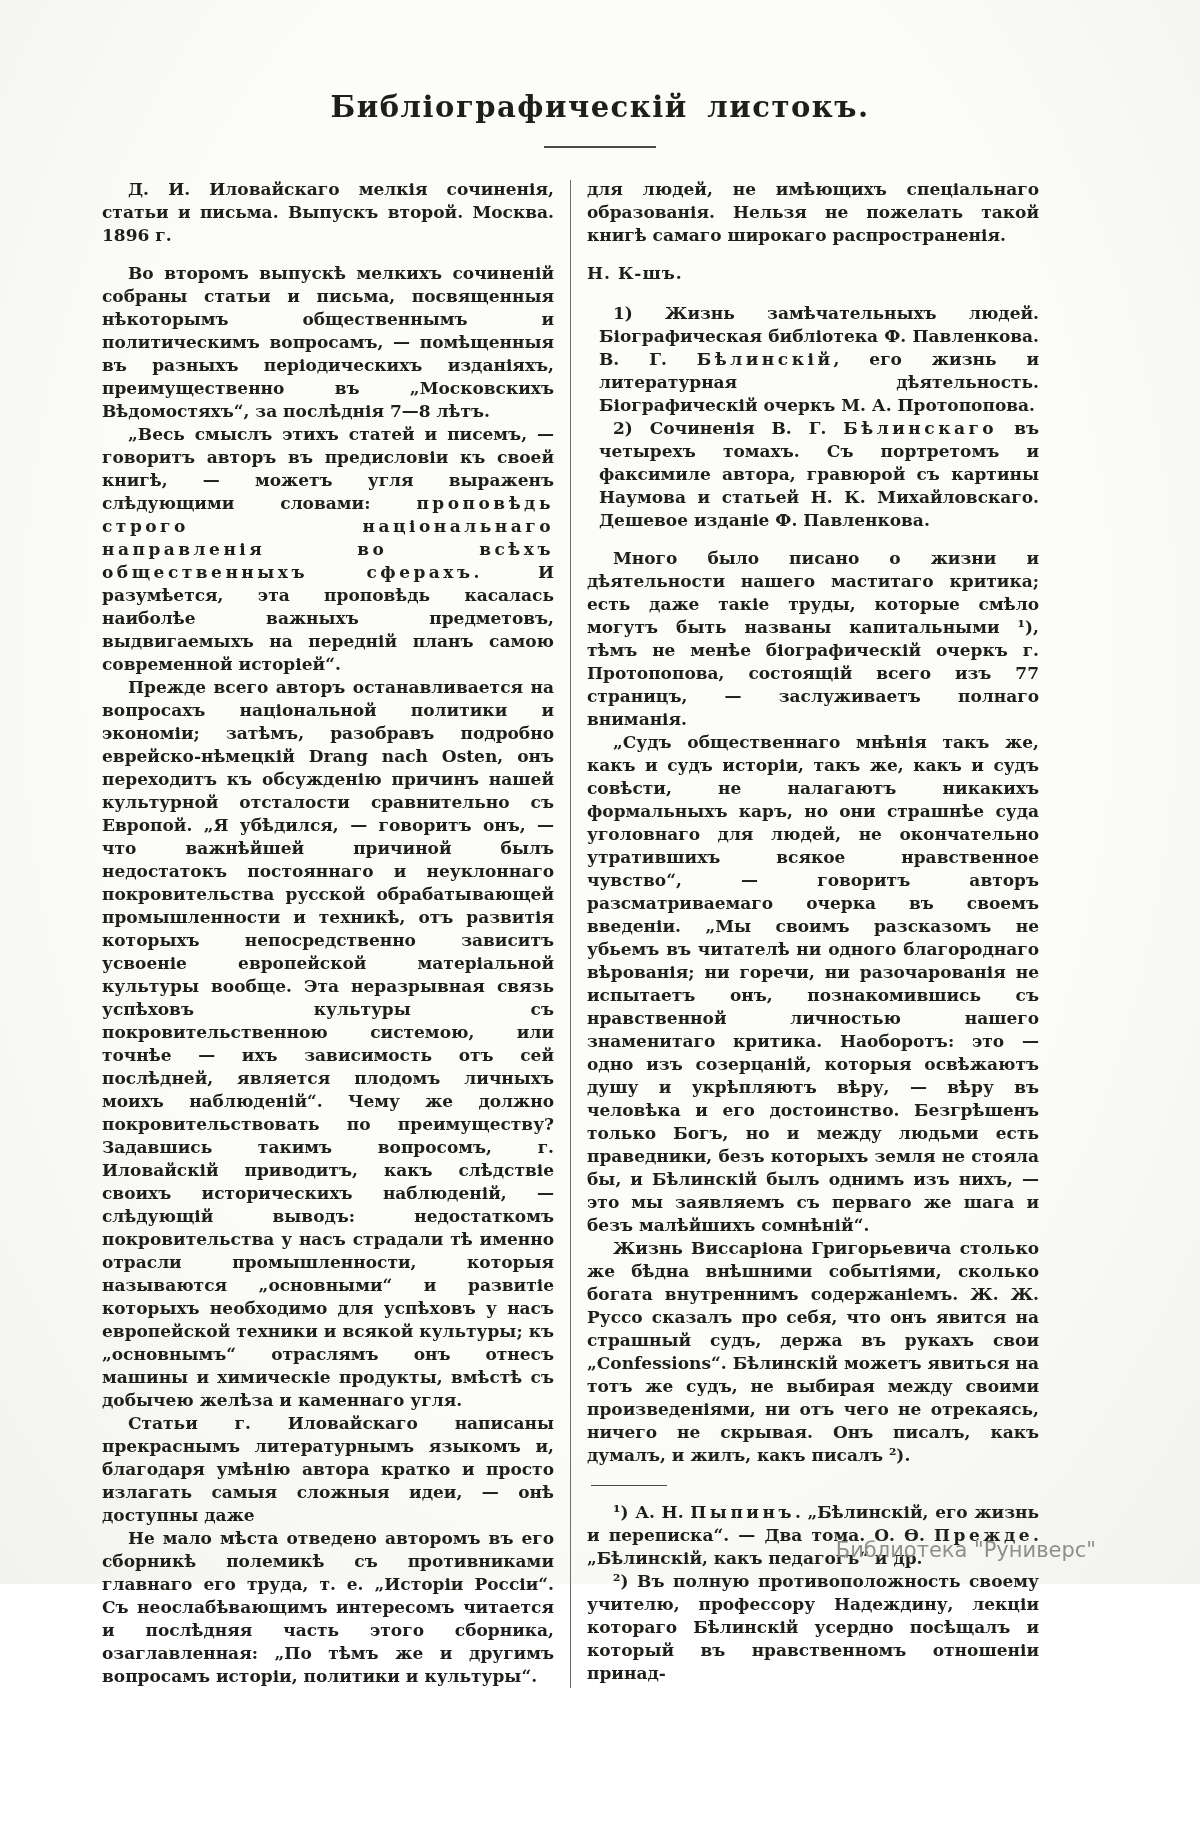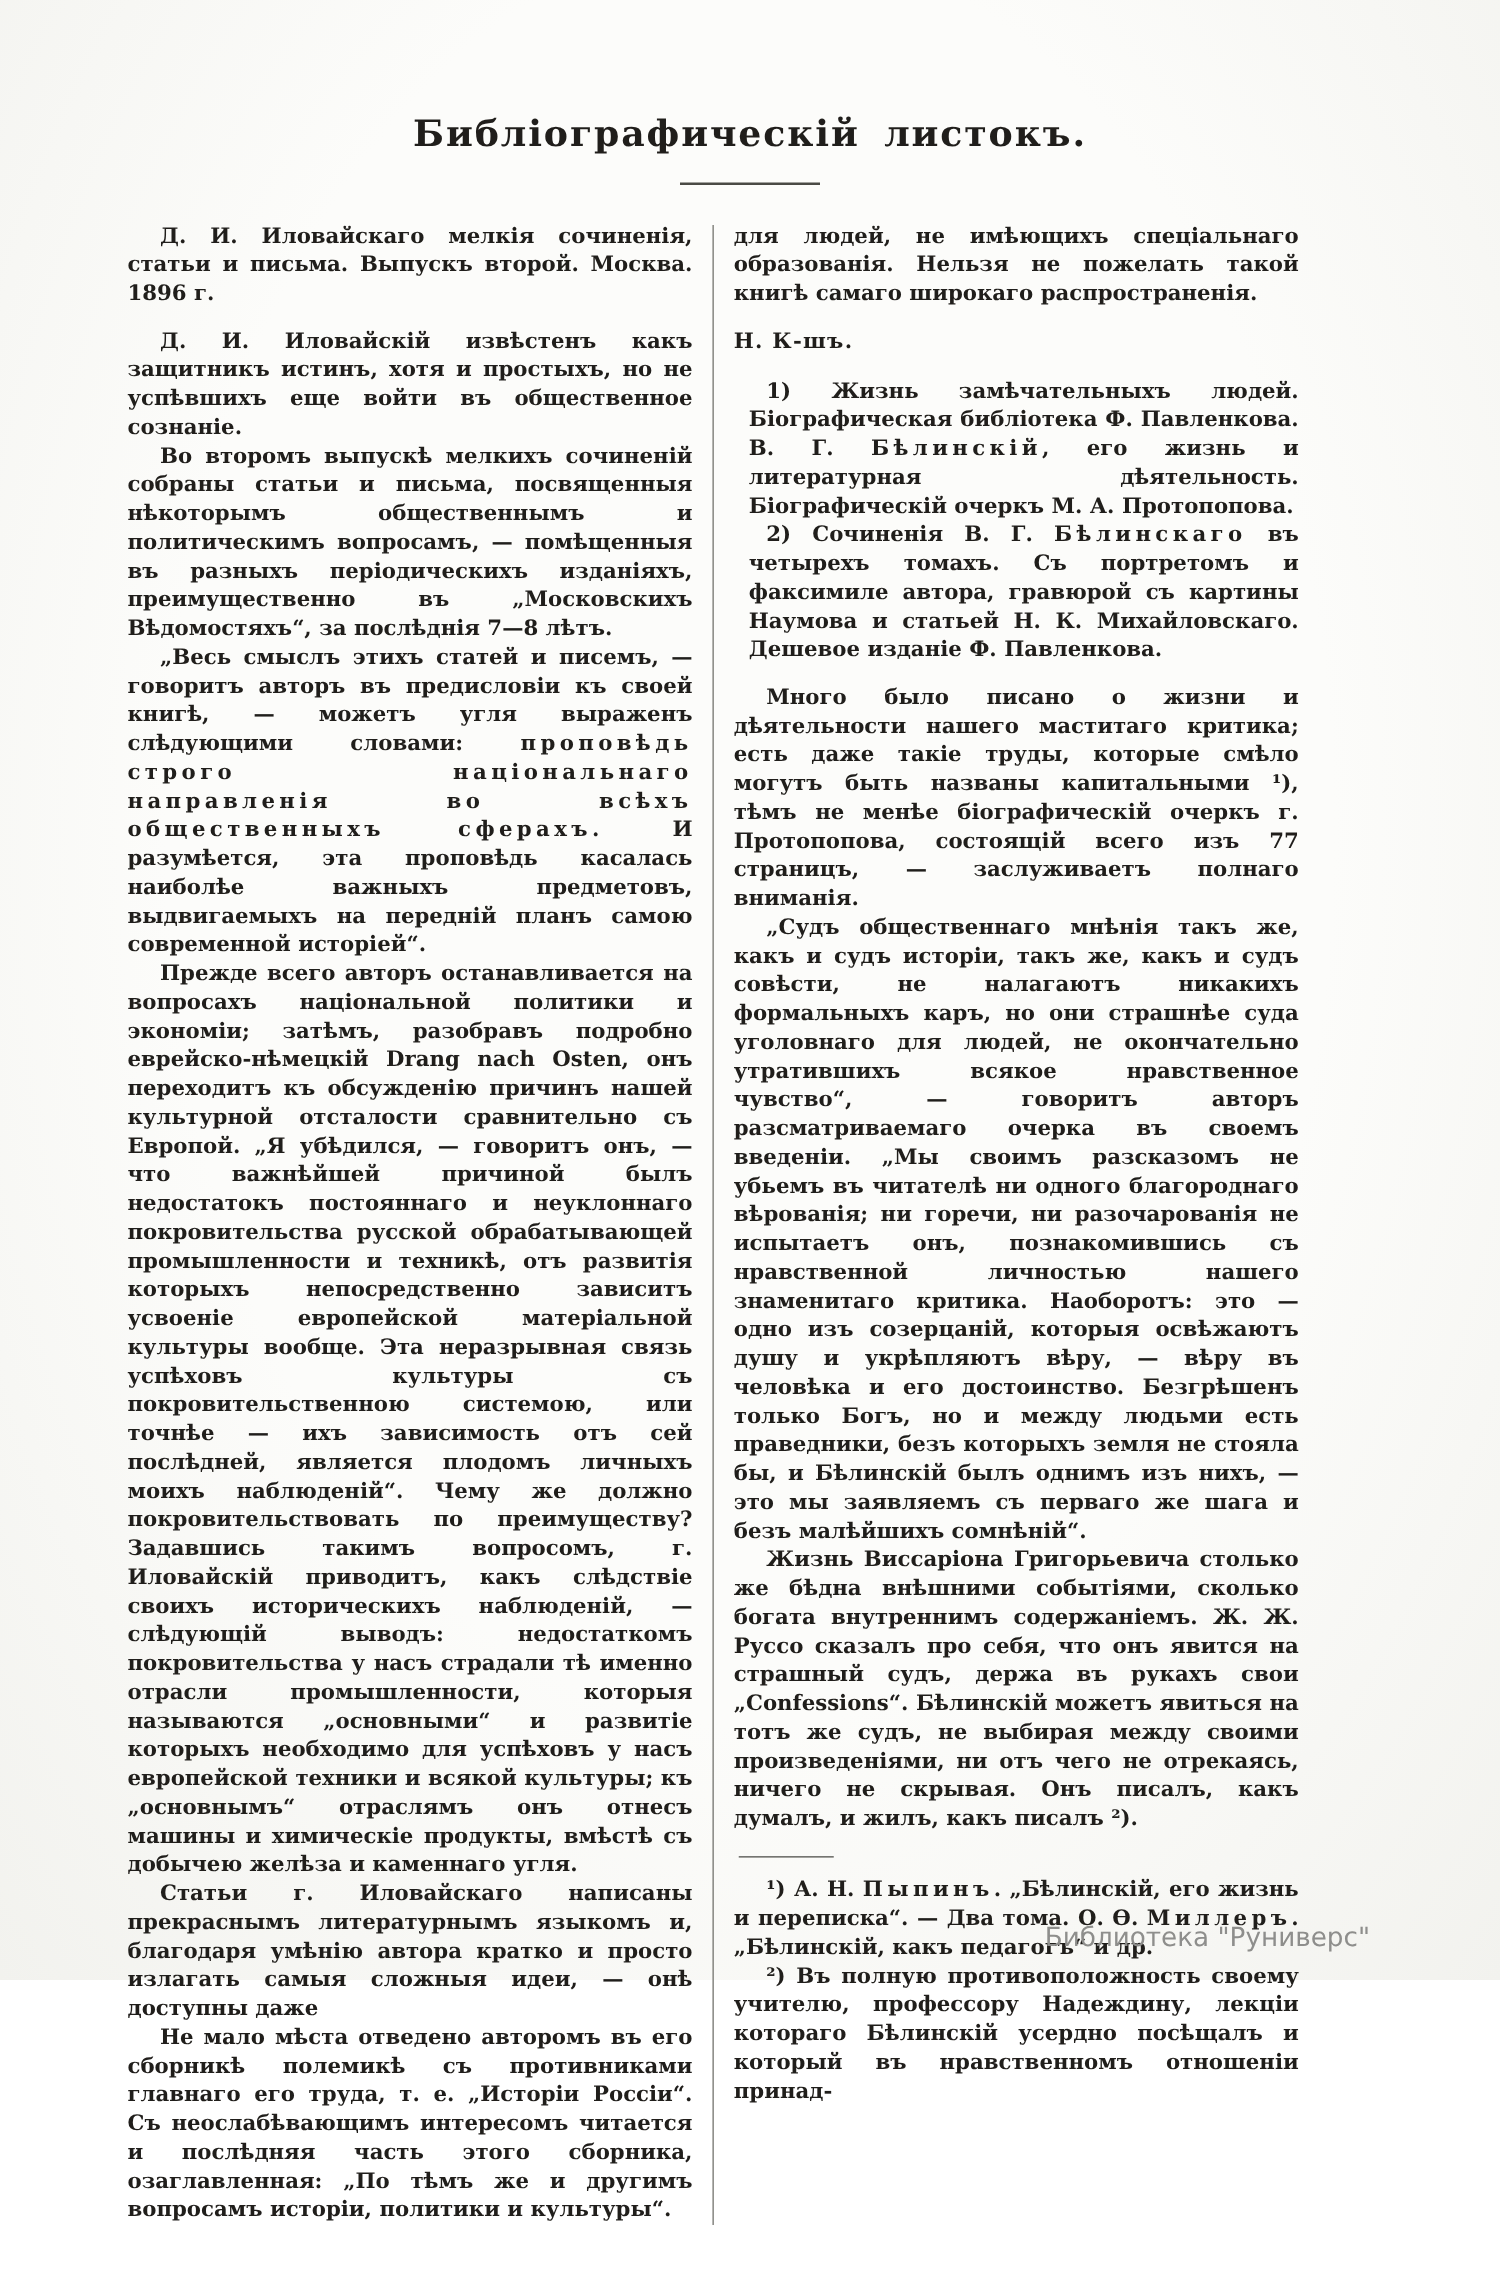--- a/index.html
+++ b/index.html
@@ -80,40 +80,39 @@
 
 <div class="page">
 
   <h1 class="title">Библіографическій  листокъ.</h1>
   <div class="title-rule"></div>
 
   <div class="columns">
 
     <div class="col">
       <p class="lead">Д. И. Иловайскаго мелкія сочиненія, статьи и письма. Выпускъ второй. Москва. 1896 г.</p>
-      <p>Д. И. Иловайскій извѣстенъ какъ защитникъ истинъ, хотя и простыхъ, но не успѣвшихъ еще войти въ общественное сознаніе.</p>
       <p>Во второмъ выпускѣ мелкихъ сочиненій собраны статьи и письма, посвященныя нѣкоторымъ общественнымъ и политическимъ вопросамъ, — помѣщенныя въ разныхъ періодическихъ изданіяхъ, преимущественно въ „Московскихъ Вѣдомостяхъ“, за послѣднія 7—8 лѣтъ.</p>
       <p><span>„Весь смыслъ этихъ статей и писемъ, — говоритъ авторъ въ предисловіи къ своей книгѣ, — можетъ угля выраженъ слѣдующими словами: </span><span class="spaced">проповѣдь строго національнаго направленія во всѣхъ общественныхъ сферахъ.</span><span> И разумѣется, эта проповѣдь касалась наиболѣе важныхъ предметовъ, выдвигаемыхъ на передній планъ самою современной исторіей“.</span></p>
       <p>Прежде всего авторъ останавливается на вопросахъ національной политики и экономіи; затѣмъ, разобравъ подробно еврейско-нѣмецкій Drang nach Osten, онъ переходитъ къ обсужденію причинъ нашей культурной отсталости сравнительно съ Европой. „Я убѣдился, — говоритъ онъ, — что важнѣйшей причиной былъ недостатокъ постояннаго и неуклоннаго покровительства русской обрабатывающей промышленности и техникѣ, отъ развитія которыхъ непосредственно зависитъ усвоеніе европейской матеріальной культуры вообще. Эта неразрывная связь успѣховъ культуры съ покровительственною системою, или точнѣе — ихъ зависимость отъ сей послѣдней, является плодомъ личныхъ моихъ наблюденій“. Чему же должно покровительствовать по преимуществу? Задавшись такимъ вопросомъ, г. Иловайскій приводитъ, какъ слѣдствіе своихъ историческихъ наблюденій, — слѣдующій выводъ: недостаткомъ покровительства у насъ страдали тѣ именно отрасли промышленности, которыя называются „основными“ и развитіе которыхъ необходимо для успѣховъ у насъ европейской техники и всякой культуры; къ „основнымъ“ отраслямъ онъ отнесъ машины и химическіе продукты, вмѣстѣ съ добычею желѣза и каменнаго угля.</p>
       <p>Статьи г. Иловайскаго написаны прекраснымъ литературнымъ языкомъ и, благодаря умѣнію автора кратко и просто излагать самыя сложныя идеи, — онѣ доступны даже</p>
       <p>Не мало мѣста отведено авторомъ въ его сборникѣ полемикѣ съ противниками главнаго его труда, т. е. „Исторіи Россіи“. Съ неослабѣвающимъ интересомъ читается и послѣдняя часть этого сборника, озаглавленная: „По тѣмъ же и другимъ вопросамъ исторіи, политики и культуры“.</p>
     </div>
 
     <div class="divider"></div>
 
     <div class="col">
       <p class="noindent">для людей, не имѣющихъ спеціальнаго образованія. Нельзя не пожелать такой книгѣ самаго широкаго распространенія.</p>
       <p class="signature">Н. К-шъ.</p>
       <p class="entry"><span>1) Жизнь замѣчательныхъ людей. Біографическая библіотека Ф. Павленкова. В. Г. </span><span class="spaced">Бѣлинскій</span><span>, его жизнь и литературная дѣятельность. Біографическій очеркъ М. А. Протопопова.</span></p>
       <p class="entry"><span>2) Сочиненія В. Г. </span><span class="spaced">Бѣлинскаго</span><span> въ четырехъ томахъ. Съ портретомъ и факсимиле автора, гравюрой съ картины Наумова и статьей Н. К. Михайловскаго. Дешевое изданіе Ф. Павленкова.</span></p>
       <p class="gap-above">Много было писано о жизни и дѣятельности нашего маститаго критика; есть даже такіе труды, которые смѣло могутъ быть названы капитальными ¹), тѣмъ не менѣе біографическій очеркъ г. Протопопова, состоящій всего изъ 77 страницъ, — заслуживаетъ полнаго вниманія.</p>
       <p>„Судъ общественнаго мнѣнія такъ же, какъ и судъ исторіи, такъ же, какъ и судъ совѣсти, не налагаютъ никакихъ формальныхъ каръ, но они страшнѣе суда уголовнаго для людей, не окончательно утратившихъ всякое нравственное чувство“, — говоритъ авторъ разсматриваемаго очерка въ своемъ введеніи. „Мы своимъ разсказомъ не убьемъ въ читателѣ ни одного благороднаго вѣрованія; ни горечи, ни разочарованія не испытаетъ онъ, познакомившись съ нравственной личностью нашего знаменитаго критика. Наоборотъ: это — одно изъ созерцаній, которыя освѣжаютъ душу и укрѣпляютъ вѣру, — вѣру въ человѣка и его достоинство. Безгрѣшенъ только Богъ, но и между людьми есть праведники, безъ которыхъ земля не стояла бы, и Бѣлинскій былъ однимъ изъ нихъ, — это мы заявляемъ съ перваго же шага и безъ малѣйшихъ сомнѣній“.</p>
       <p>Жизнь Виссаріона Григорьевича столько же бѣдна внѣшними событіями, сколько богата внутреннимъ содержаніемъ. Ж. Ж. Руссо сказалъ про себя, что онъ явится на страшный судъ, держа въ рукахъ свои „Confessions“. Бѣлинскій можетъ явиться на тотъ же судъ, не выбирая между своими произведеніями, ни отъ чего не отрекаясь, ничего не скрывая. Онъ писалъ, какъ думалъ, и жилъ, какъ писалъ ²).</p>
       <div class="footnote-rule"></div>
-      <p class="footnote"><span>¹) А. Н. </span><span class="spaced">Пыпинъ</span><span>. „Бѣлинскій, его жизнь и переписка“. — Два тома. О. Ѳ. </span><span class="spaced">Миллеръ</span><span>. „Бѣлинскій, какъ педагогъ“ и др.</span></p>
+      <p class="footnote"><span>¹) А. Н. </span><span class="spaced">Пыпинъ</span><span>. „Бѣлинскій, его жизнь и переписка“. — Два тома. О. Ѳ. </span><span class="spaced">Прежде</span><span>. „Бѣлинскій, какъ педагогъ“ и др.</span></p>
       <p class="footnote">²) Въ полную противоположность своему учителю, профессору Надеждину, лекціи котораго Бѣлинскій усердно посѣщалъ и который въ нравственномъ отношеніи принад-</p>
     </div>
 
   </div>
 
   <div class="watermark">Библиотека "Руниверс"</div>
 
 </div>
 
 </body></html>

